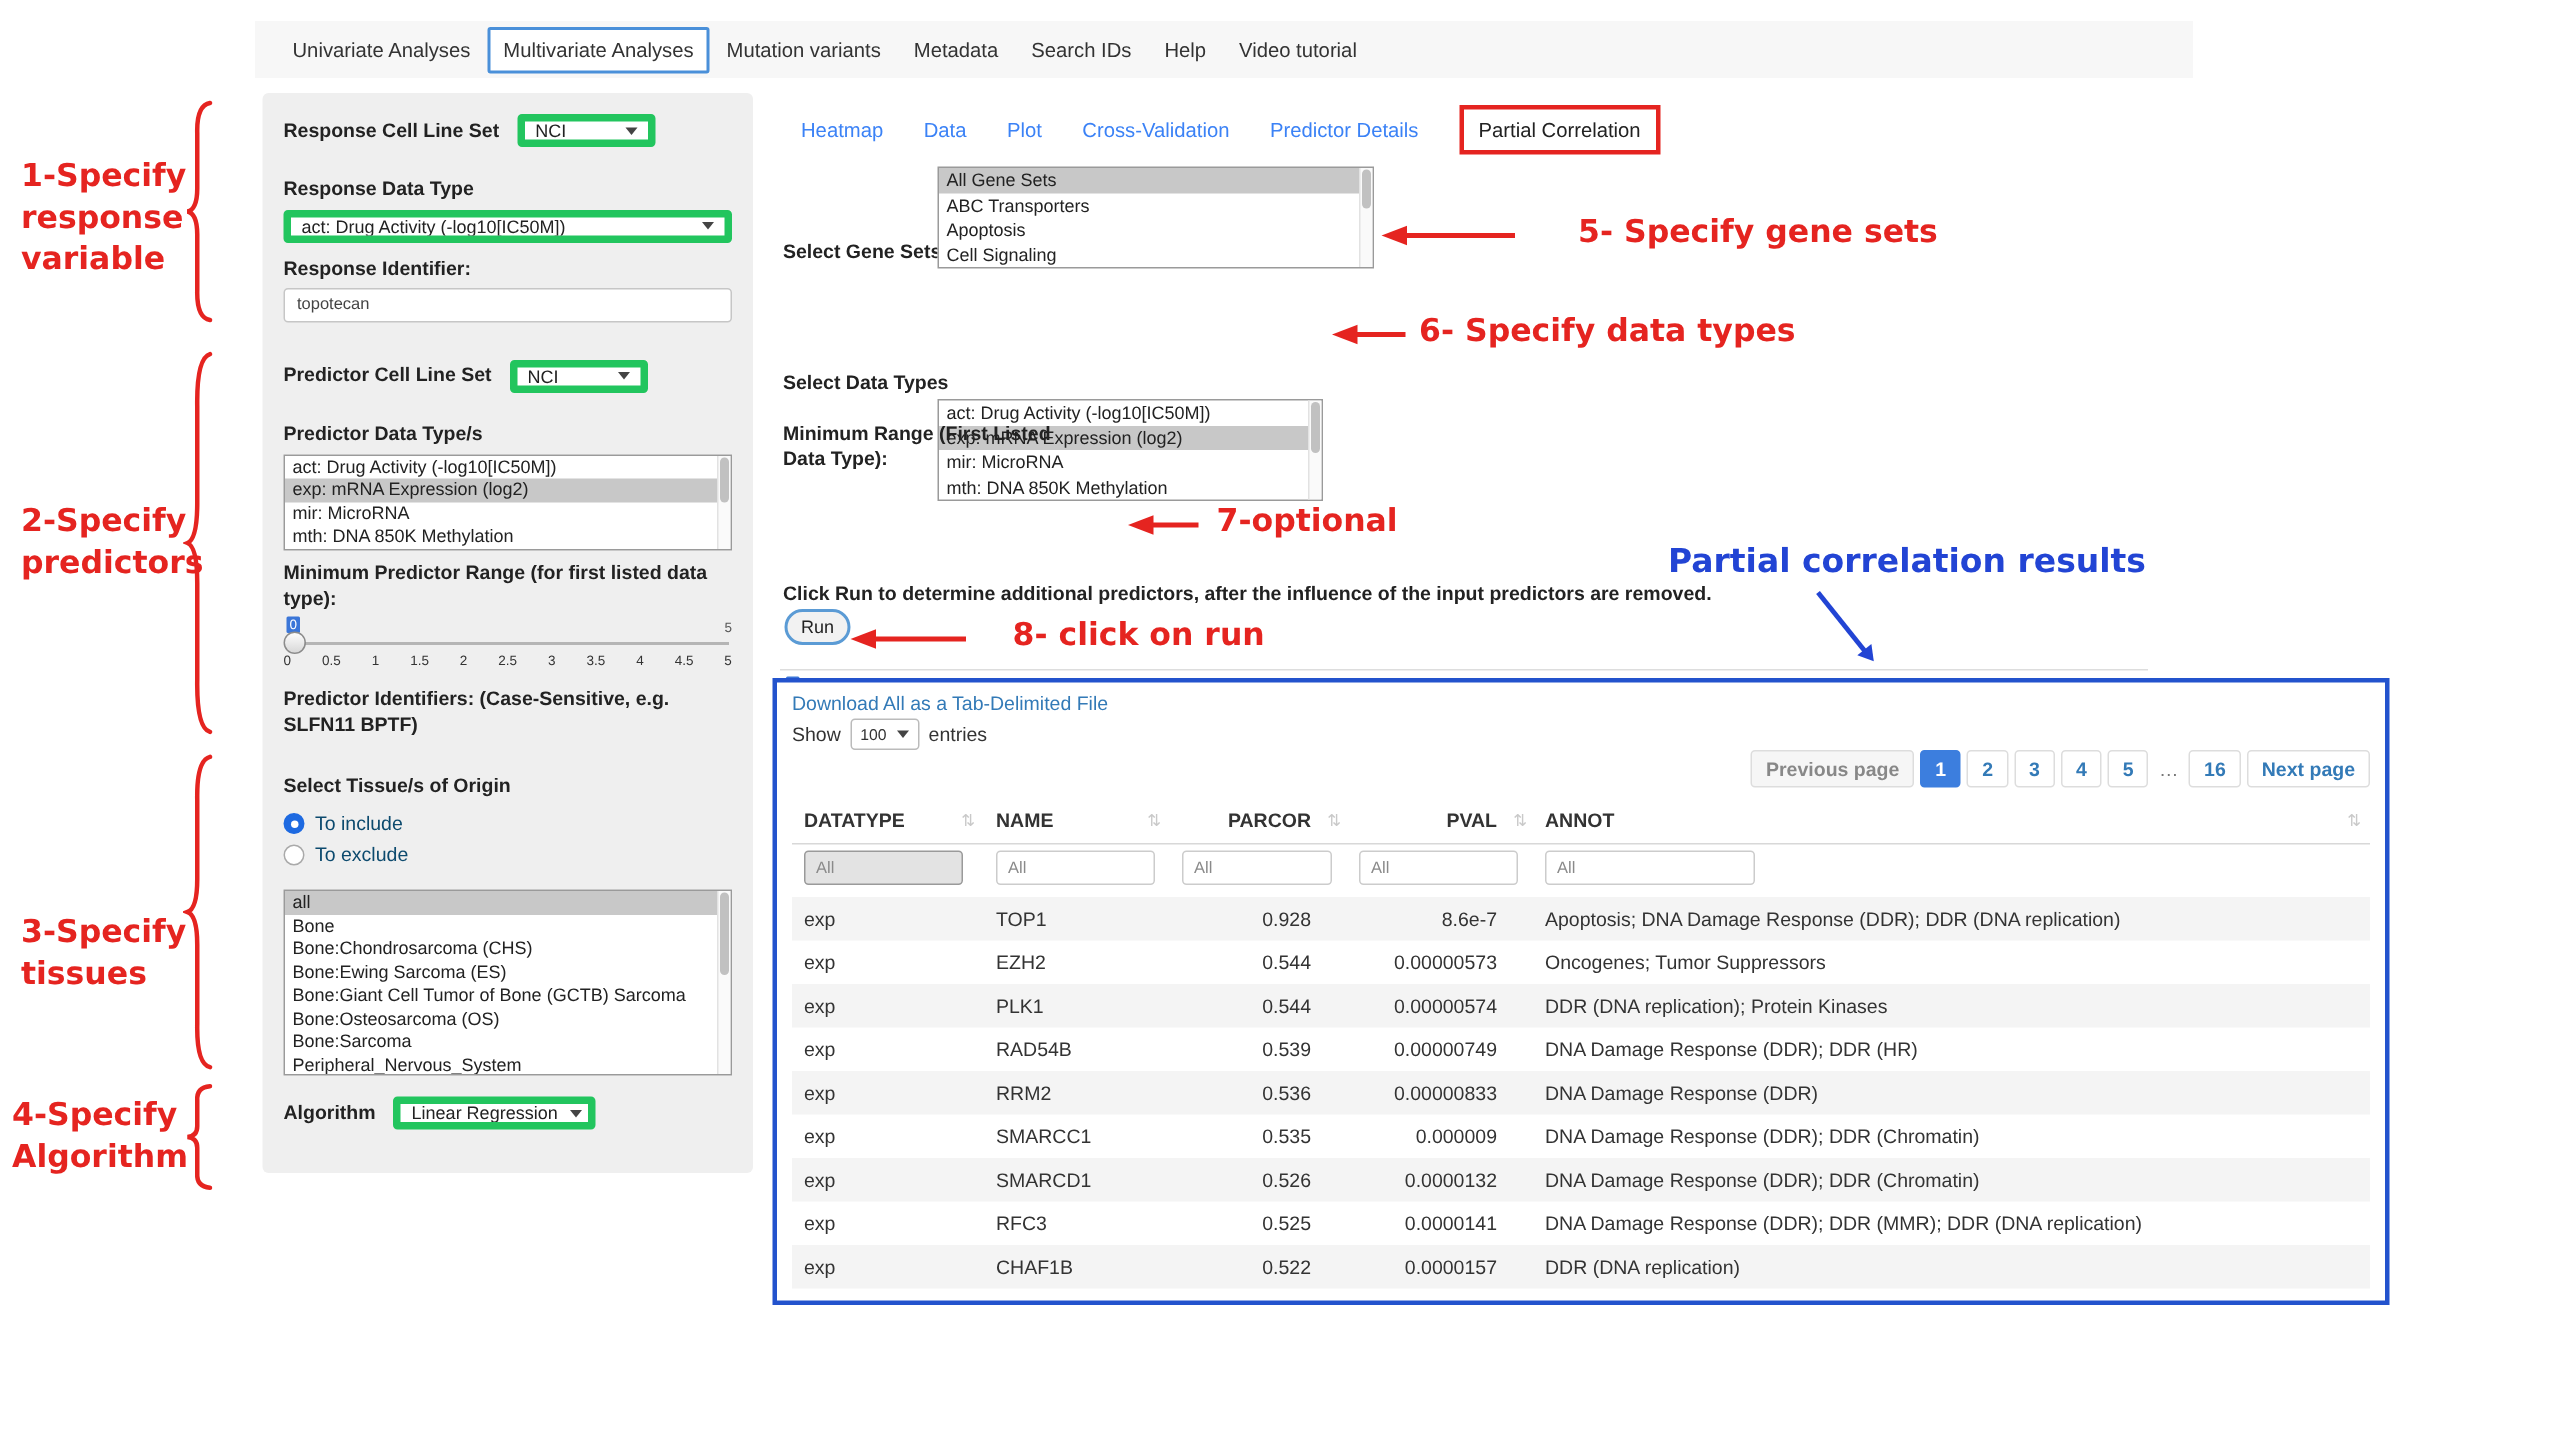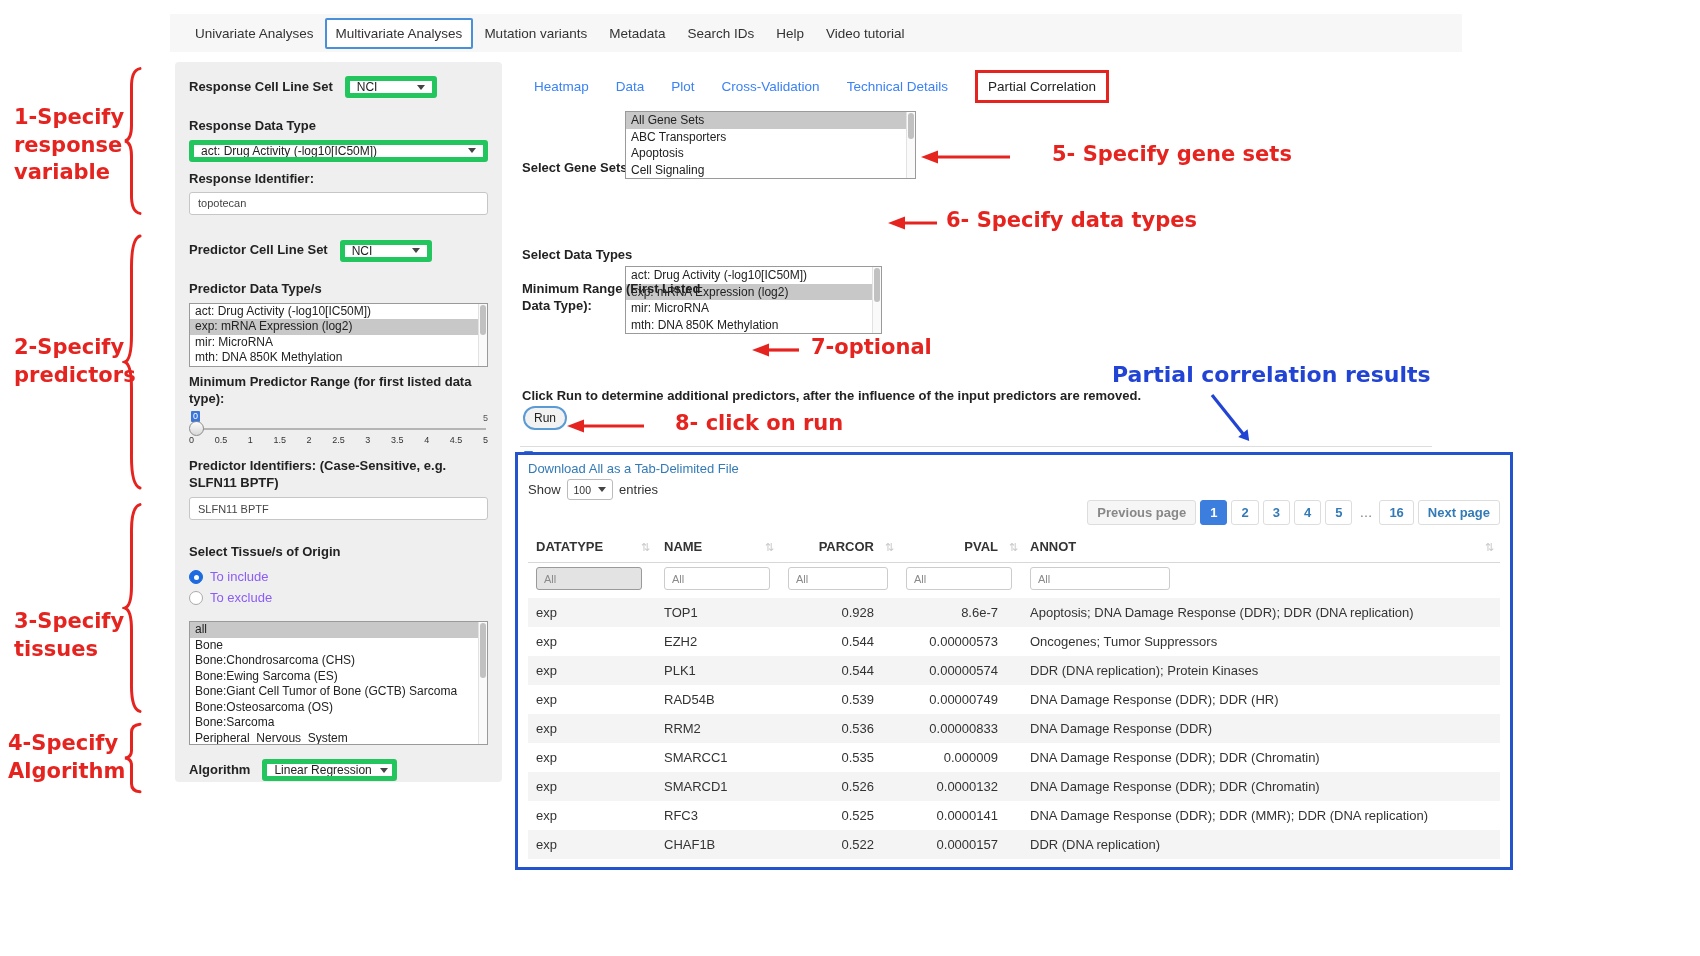--- a/index.html
+++ b/index.html
@@ -59,21 +59,21 @@
   .slider .track { position: absolute; left: 2px; right: 2px; top: 16px; height: 2px; background: #b5b5b5; cursor: pointer; }
   .slider .handle { position: absolute; left: 0; top: 9px; width: 15px; height: 15px; border-radius: 50%;
     background: linear-gradient(#fdfdfd, #d8d8d8); border: 1px solid #8c8c8c; cursor: grab; }
   .slider .val { position: absolute; left: 2px; top: -1px; background: #3b76d8; color: #fff;
     font-size: 9px; line-height: 11px; padding: 0 2px; border-radius: 1px; }
   .slider .maxv { position: absolute; right: 0; top: 1px; font-size: 9px; color: #555; }
   .slider .ticks { position: absolute; left: 0; right: 0; top: 23px; display: flex; justify-content: space-between; }
   .slider .ticks span { font-size: 9px; color: #333; text-align: center; }
 
   
-  .radio-row { display: flex; align-items: center; gap: 7px; font-size: 13px; color: #8b5cf6; cursor: pointer; }
+  .radio-row { display: flex; align-items: center; gap: 7px; font-size: 13px; color: #0c4a6e; cursor: pointer; }
   .rdot { width: 14px; height: 14px; border-radius: 50%; border: 1px solid #aaa; background: #fff; position: relative; flex: 0 0 auto; }
   .rdot.on { background: #1e6ae1; border-color: #1e6ae1; }
   .rdot.on::after { content: ""; position: absolute; left: 4px; top: 4px; width: 5px; height: 5px; border-radius: 50%; background: #fff; }
 
   
   #main-tabs { position: absolute; left: 534px; top: 70px; display: flex; align-items: center; }
   .tab { font-size: 13.5px; color: #3b82f6; margin-right: 27px; cursor: pointer; white-space: nowrap; }
   .tab.active { color: #222; border: 3px solid #e52420; padding: 6px 10px; margin-right: 0; }
 
   
@@ -85,21 +85,21 @@
   #minRangeLabel  { left: 522px; top: 281px; white-space: pre-line; }
   #mainSlider     { left: 522px; top: 316px; width: 196px; }
   #mainSlider .ticks span { font-size: 8.5px; }
   #runInstruction { left: 522px; top: 388px; width: 880px; }
   #runBtn { left: 523px; top: 406px; height: 24px; padding: 0 9px; font-size: 12px; color: #222;
     background: #f2f2f2; border: 2px solid #5b9bd5; border-radius: 12px; cursor: pointer;
     font-family: inherit; }
   #mainHr { left: 520px; top: 446px; width: 912px; height: 0; border-top: 1px solid #ddd; }
 
   
-  #resultsBox { left: 515px; top: 452px; width: 998px; height: 418px; background: #fff;
+  #resultsBox { left: 515px; top: 452px; width: 1078px; height: 418px; background: #fff;
     border: 3px solid #2353cd; padding: 6px 10px; }
   .dl-link { color: #337ab7; font-size: 13px; cursor: pointer; width: fit-content; }
   .show-row { margin-top: 3px; display: flex; align-items: center; gap: 6px; font-size: 13px; }
   .mini-select { display: inline-flex; align-items: center; gap: 7px; border: 1px solid #bbb;
     border-radius: 3px; height: 21px; padding: 0 6px; font-size: 10.5px; background: #fff; cursor: pointer; }
   .showing-row { margin-top: 10px; font-size: 13px; }
   .pagination { margin-top: 0px; display: flex; justify-content: flex-end; align-items: center; gap: 4px; }
   .pg-btn { font-size: 13px; color: #337ab7; border: 1px solid #ddd; border-radius: 3px;
     padding: 4px 9px; background: #fff; cursor: pointer; white-space: nowrap; font-weight: bold; }
   .pg-btn.prev { color: #888; background: #f6f6f6; }
@@ -217,21 +217,20 @@
         <span>2.5</span>
         <span>3</span>
         <span>3.5</span>
         <span>4</span>
         <span>4.5</span>
         <span>5</span>
     </div>
   </div>
 
   <div class="lbl" style="margin-top:12px">Predictor Identifiers: (Case-Sensitive, e.g. SLFN11 BPTF)</div>
-  <input class="text-input" style="margin-top: 5px;" value="SLFN11 BPTF">
 
   <div class="lbl" style="margin-top:24px">Select Tissue/s of Origin</div>
   <label class="radio-row" style="margin-top:8px">
     <span class="rdot on"></span>
     <span>To include</span>
   </label>
   <label class="radio-row" style="margin-top:6px">
     <span class="rdot"></span>
     <span>To exclude</span>
   </label>
@@ -257,21 +256,21 @@
       <span class="caret"></span>
     </div>
   </div>
 </aside>
 
 <div id="main-tabs">
   <span class="tab">Heatmap</span>
   <span class="tab">Data</span>
   <span class="tab">Plot</span>
   <span class="tab">Cross-Validation</span>
-  <span class="tab">Technical Details</span>
+  <span class="tab">Predictor Details</span>
   <span class="tab active">Partial Correlation</span>
 </div>
 
 <div class="lbl abs" id="geneSetsLabel">Select Gene Sets</div>
 <div class="listbox abs" id="geneSetsBox">
   <div class="opt sel">All Gene Sets</div>
   <div class="opt">ABC Transporters</div>
   <div class="opt">Apoptosis</div>
   <div class="opt">Cell Signaling</div>
   <div class="sbar">

